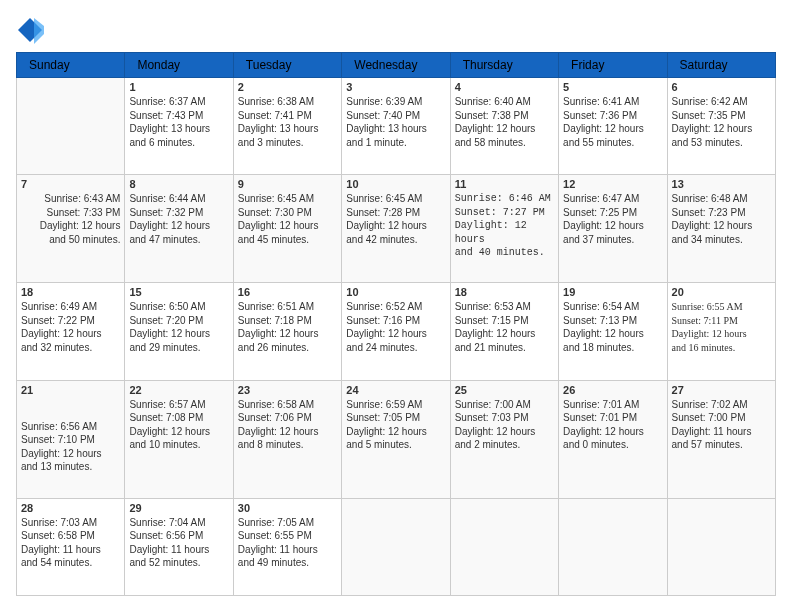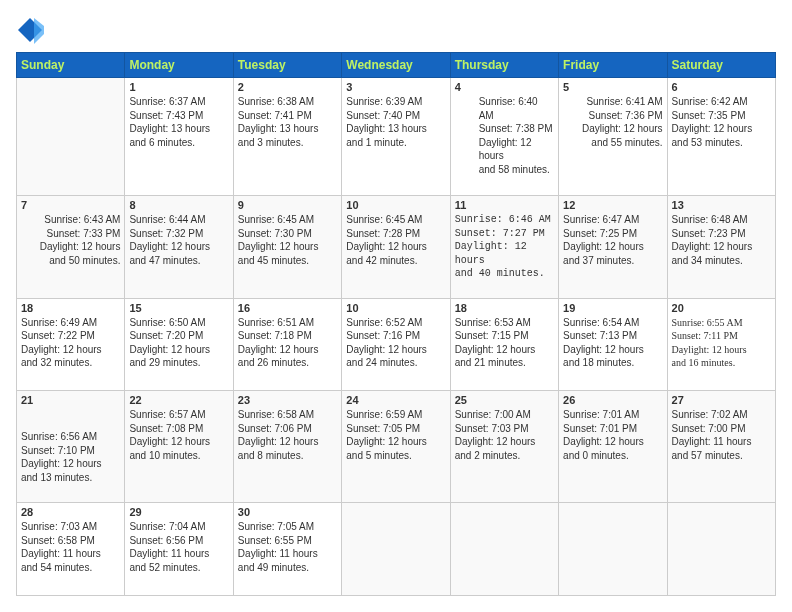--- a/index.html
+++ b/index.html
@@ -55,24 +55,24 @@
     }
     .calendar {
       flex: 1;
       border: 1px solid #ccc;
       border-collapse: collapse;
       width: 100%;
       table-layout: fixed;
     }
     .calendar th {
       background: #1565c0;
-      color: #bef264;
+      color: #000000;
       font-size: 12px;
-      font-weight: bold;
-      padding: 5px 4px;
+      font-weight: normal;
+      padding: 5px 12px;
       border: 1px solid #1255a0;
       text-align: left;
     }
     .calendar td {
       border: 1px solid #ccc;
       vertical-align: top;
       padding: 3px 4px;
       font-size: 9.5px;
       color: #333;
       height: 80px;
@@ -148,28 +148,28 @@
           </td>
           <td>
             <span class="day-num">3</span>
             <div class="day-info" style="white-space: pre-line;">Sunrise: 6:39 AM
 Sunset: 7:40 PM
 Daylight: 13 hours
 and 1 minute.</div>
           </td>
           <td>
             <span class="day-num">4</span>
-            <div class="day-info" style="white-space: pre-line; margin-left: 24px;">Sunrise: 6:40 AM
+            <div class="day-info" style="white-space: pre-line;">Sunrise: 6:40 AM
 Sunset: 7:38 PM
 Daylight: 12 hours
 and 58 minutes.</div>
           </td>
           <td>
             <span class="day-num">5</span>
-            <div class="day-info" style="white-space: pre-line; text-align: right;">Sunrise: 6:41 AM
+            <div class="day-info" style="white-space: pre-line;">Sunrise: 6:41 AM
 Sunset: 7:36 PM
 Daylight: 12 hours
 and 55 minutes.</div>
           </td>
           <td>
             <span class="day-num">6</span>
             <div class="day-info" style="white-space: pre-line;">Sunrise: 6:42 AM
 Sunset: 7:35 PM
 Daylight: 12 hours
 and 53 minutes.</div>

